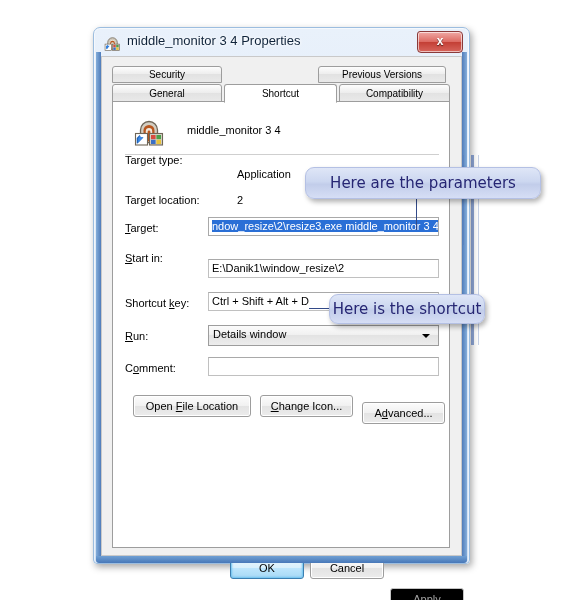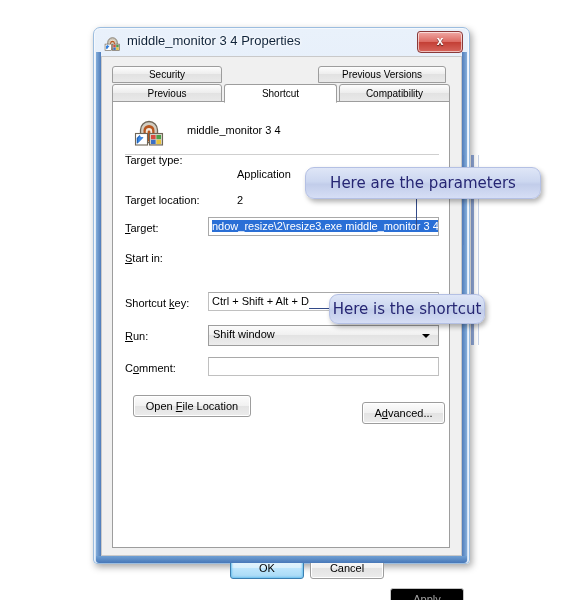--- a/index.html
+++ b/index.html
@@ -264,21 +264,21 @@
 
     <div id="tab-strip">
       <div class="tab row1" id="tab-security">
         <span>Security</span>
       </div>
       <div class="tab row1" id="tab-previous">
         <span>Previous Versions</span>
       </div>
 
       <div class="tab row2" id="tab-general">
-        <span>Previous</span>
+        <span>General</span>
       </div>
       <div class="tab row2 selected" id="tab-shortcut">
         <span>Shortcut</span>
       </div>
       <div class="tab row2" id="tab-compatibility">
         <span>Compatibility</span>
       </div>
     </div>
 
     <div id="tab-page">
@@ -307,40 +307,46 @@
 
       <span class="lbl" id="lbl-target-location">Target location:</span>
       <span class="val" id="val-target-location">2</span>
 
       <span class="lbl" id="lbl-target"><u>T</u>arget:</span>
       <div class="field focused" id="fld-target">
         <span class="sel">ndow_resize\2\resize3.exe middle_monitor 3 4 3 4</span>
       </div>
 
       <span class="lbl" id="lbl-start-in"><u>S</u>tart in:</span>
+      <div class="field" id="fld-start-in">
+        <span>E:\Danik1\window_resize\2</span>
+      </div>
 
       <span class="lbl" id="lbl-shortcut-key">Shortcut <u>k</u>ey:</span>
       <div class="field" id="fld-shortcut-key">
         <span>Ctrl + Shift + Alt + D</span>
       </div>
 
       <span class="lbl" id="lbl-run"><u>R</u>un:</span>
       <div class="combo" id="cbo-run">
-        <span class="ctext">Shift window</span>
+        <span class="ctext">Details window</span>
         <span class="carrow"></span>
       </div>
 
       <span class="lbl" id="lbl-comment">C<u>o</u>mment:</span>
       <div class="field" id="fld-comment">
         <span></span>
       </div>
 
       <div class="btn" id="btn-open-file-location">
         <span>Open <u>F</u>ile Location</span>
       </div>
+      <div class="btn" id="btn-change-icon">
+        <span><u>C</u>hange Icon...</span>
+      </div>
       <div class="btn" id="btn-advanced">
         <span>A<u>d</u>vanced...</span>
       </div>
     </div>
 
     <div class="btn default" id="btn-ok">
       <span>OK</span>
     </div>
     <div class="btn" id="btn-cancel">
       <span>Cancel</span>

